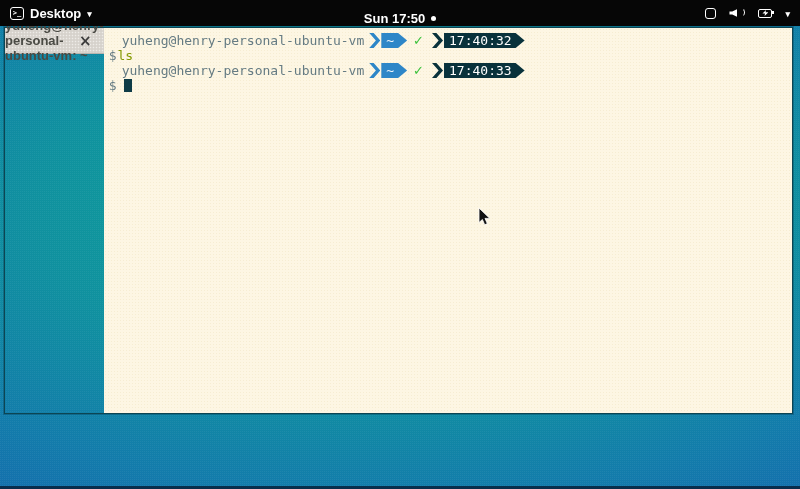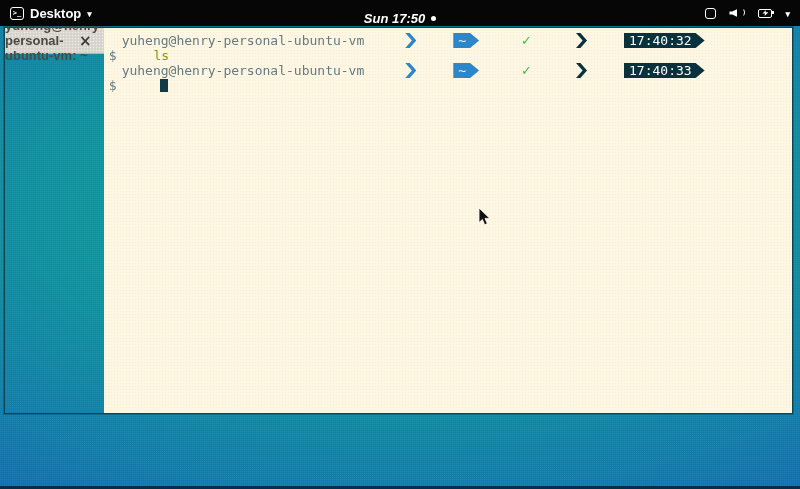--- a/index.html
+++ b/index.html
@@ -30,21 +30,21 @@
   .activities { padding:0 12px; height:100%; display:flex; align-items:center; cursor:pointer; }
   .app-menu { display:flex; align-items:center; gap:6px; padding:0 10px; height:100%; cursor:pointer; }
   .appicon {
     width:14px; height:13px; border:1px solid #fff; border-radius:3px;
     font:700 7px "DejaVu Sans Mono", monospace; color:#fff;
     display:flex; align-items:center; justify-content:center; line-height:1;
   }
   .caret { font-size:9px; line-height:1; transform:translateY(1px); }
   .tb-center {
     position:absolute; left:0; right:0; top:0; height:36px;
-    display:flex; align-items:center; justify-content:center; gap:6px; pointer-events:none;font-style:italic;
+    display:flex; align-items:center; justify-content:center; gap:6px; pointer-events:none;
   }
   .tb-clock { pointer-events:auto; cursor:pointer; display:flex; align-items:center; gap:6px; }
   .notif-dot { width:5px; height:5px; border-radius:50%; background:#fff; }
   .tb-right { margin-left:auto; display:flex; align-items:center; gap:13px; padding:0 10px; height:100%; cursor:pointer; }
   .disp-icon { width:11px; height:11px; border:1.5px solid #fff; border-radius:3px; }
   .vol-icon { position:relative; width:16px; height:12px; }
   .vol-icon .cone { position:absolute; left:0; top:2px; width:8px; height:8px; background:#fff;
     clip-path:polygon(0 30%, 35% 30%, 100% 0, 100% 100%, 35% 70%, 0 70%); }
   .vol-icon .wave { position:absolute; left:7px; top:1px; width:9px; height:9px;
     border:1.5px solid transparent; border-right-color:#fff; border-radius:50%; }
@@ -75,21 +75,21 @@
   }
   .term-body {
     flex:1 1 auto; position:relative;
     background-color:#fdf6e3;
     background-image: radial-gradient(rgba(228,213,165,.28) 25%, transparent 30%);
     background-size:3px 3px;
     padding:5px 5px 0 5px;
     font:13px "DejaVu Sans Mono", monospace;
     color:#657b83; cursor:text;
   }
-  .tline { display:flex; align-items:center; height:15px; white-space:pre;gap:36px; }
+  .tline { display:flex; align-items:center; height:15px; white-space:pre; }
   .pl-user { padding-left:13px; color:#657b83; }
   .pl-chev { width:11px; height:15px; margin-left:5px; flex:0 0 auto;
     clip-path:polygon(0 0, 40% 0, 100% 50%, 40% 100%, 0 100%, 60% 50%); }
   .pl-chev.blue { background:#2d86c8; }
   .pl-chev.dark { background:#09323c; }
   .pl-banner { height:15px; display:flex; align-items:center;
     padding:0 13px 0 5px; margin-left:1px; flex:0 0 auto;
     clip-path:polygon(0 0, calc(100% - 9px) 0, 100% 50%, calc(100% - 9px) 100%, 0 100%); }
   .pl-banner.blue { background:#2d86c8; color:#ecf4fb; }
   .pl-banner.dark { background:#09323c; color:#ffffff; }

